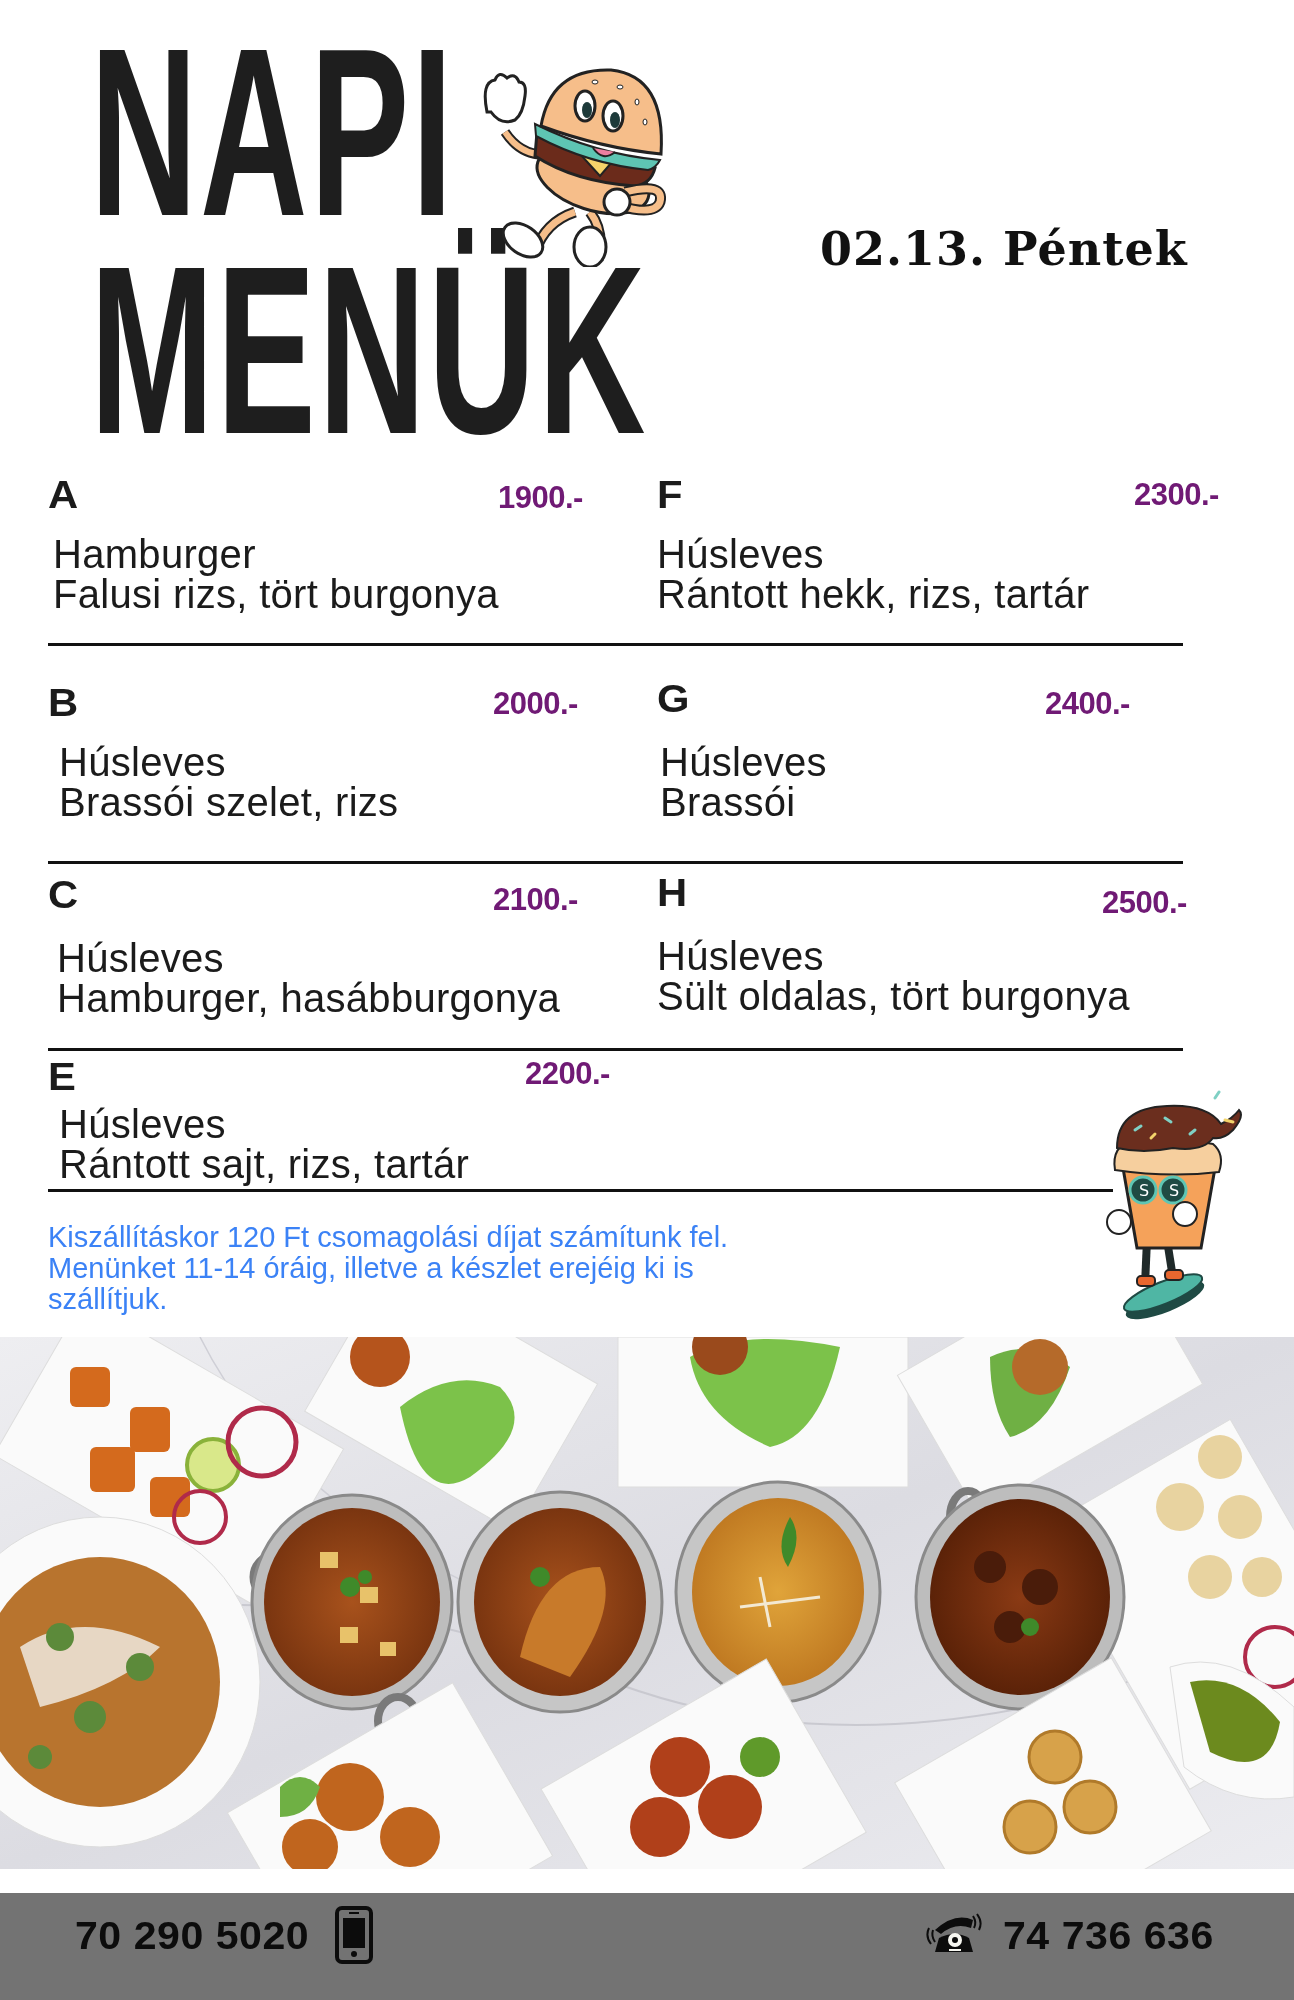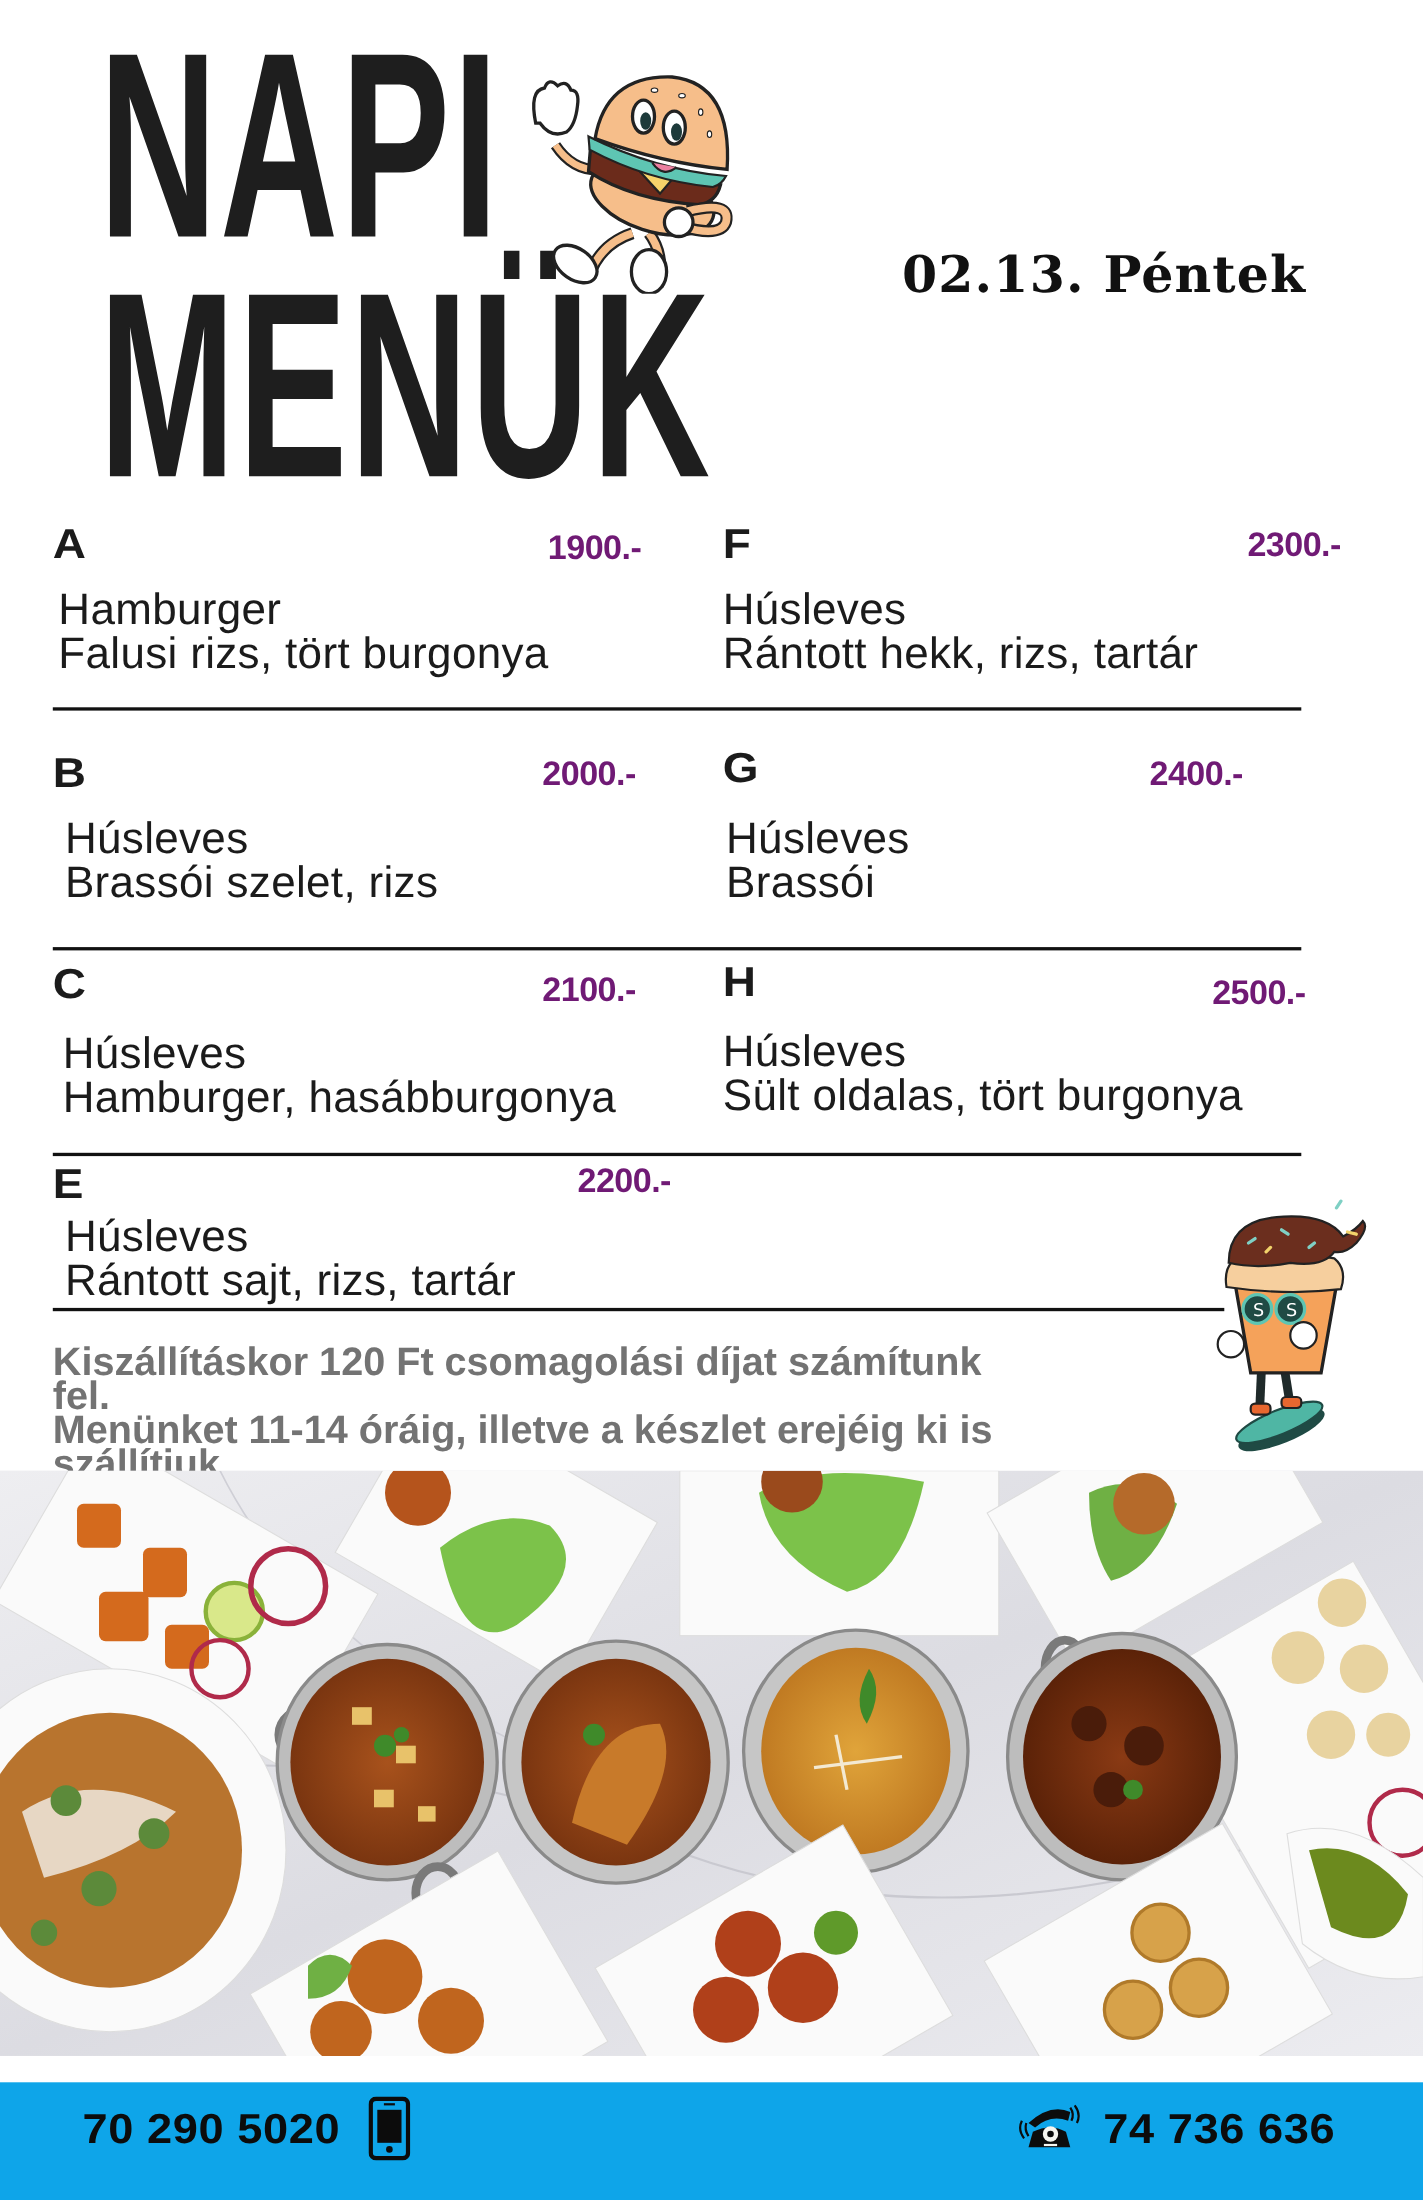--- a/index.html
+++ b/index.html
@@ -36,30 +36,30 @@
   }
   .item-lines {
     position:absolute; font-family:"Liberation Sans", sans-serif; font-weight:400;
     font-size:40px; line-height:40px; color:#1b1b1b; white-space:nowrap;
     letter-spacing:0.3px;
   }
   .divider { position:absolute; height:3px; background:#111; }
 
   .notice {
     position:absolute; left:48px; top:1222px; width:880px;
-    font-size:36px; line-height:31px; color:#737373;font-weight:bold;
+    font-size:29px; line-height:31px; color:#3b82f6;
   }
 
   .photo {
     position:absolute; left:0; top:1337px; width:1294px; height:532px; overflow:hidden;
     background:#e9e9ec;
   }
 
   .footer {
-    position:absolute; left:0; top:1893px; width:1294px; height:107px; background:#0ea5e9;
+    position:absolute; left:0; top:1893px; width:1294px; height:107px; background:#737373;
   }
   .phone-text {
     position:absolute; font-family:"Liberation Sans", sans-serif; font-weight:700;
     font-size:38px; color:#0c0c0c; letter-spacing:0.5px; transform:scaleX(1.08); transform-origin:left top;
   }
 </style>
 </head>
 <body>
 
 <div class="title-line title-napi">NAPI</div>

